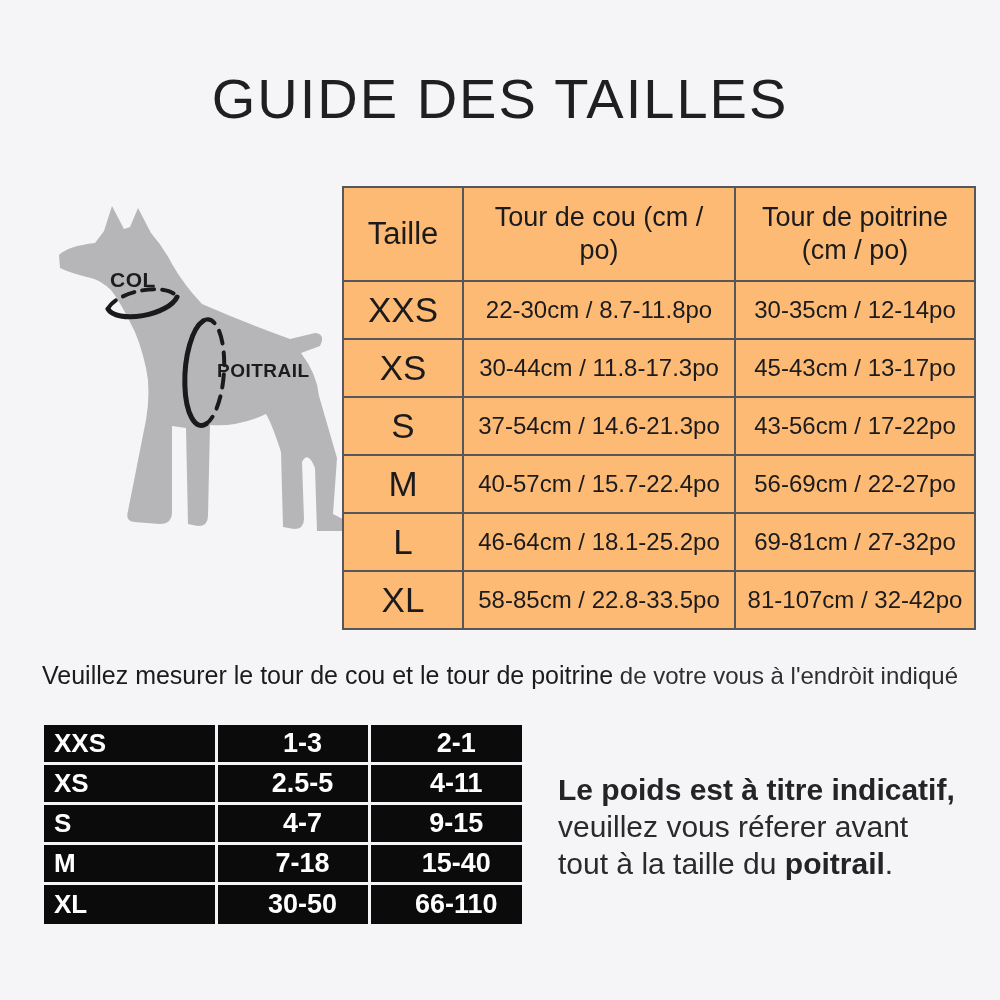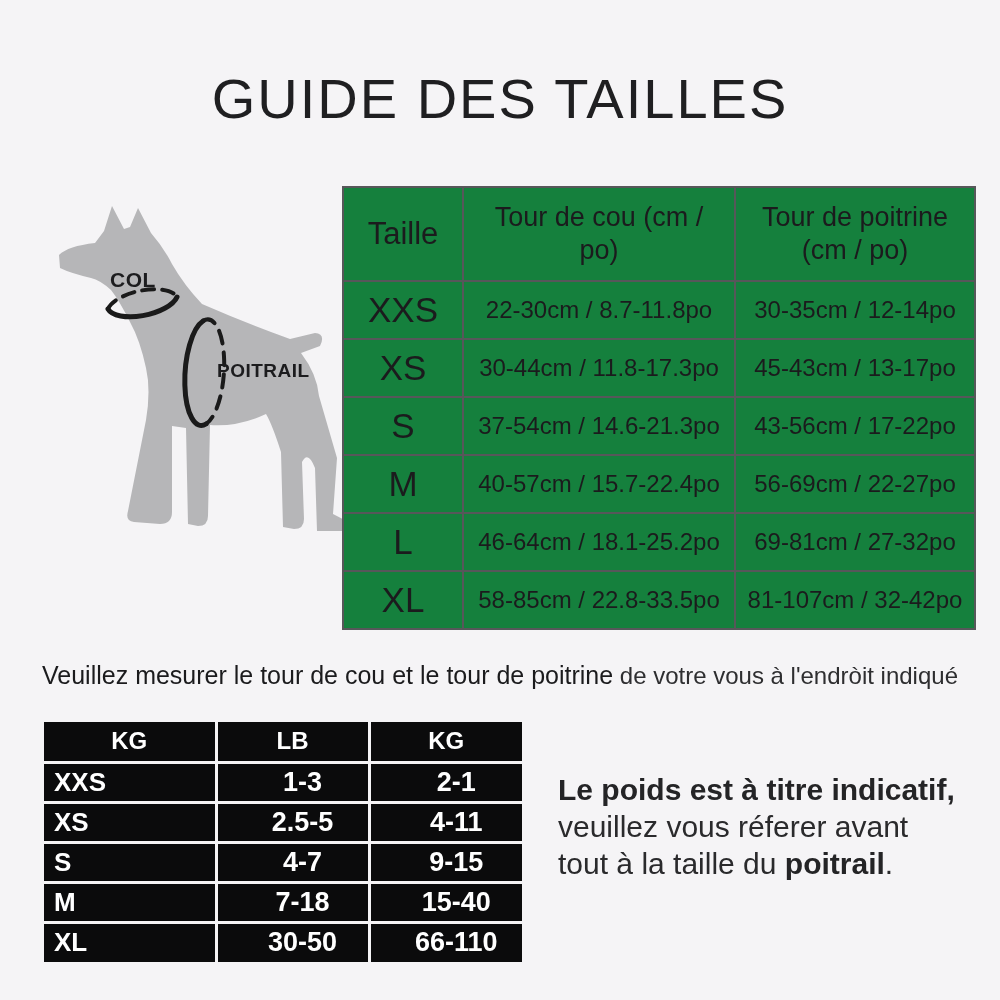--- a/index.html
+++ b/index.html
@@ -36,21 +36,21 @@
   .col-label { left: 110px; top: 268px; font-size: 21px; letter-spacing: 0.5px; }
   .poitrail-label { left: 217px; top: 360px; font-size: 19px; letter-spacing: 0.5px; }
 
   
   table.size-table {
     position: absolute;
     left: 342px; top: 186px;
     width: 634px;
     border-collapse: collapse;
     table-layout: fixed;
-    background: #15803d;
+    background: #fdba74;
   }
   table.size-table th, table.size-table td {
     border: 2px solid #57575a;
     text-align: center;
     vertical-align: middle;
     padding: 0 4px;
   }
   table.size-table thead tr { height: 94px; }
   table.size-table tbody tr { height: 58px; }
   th.col-taille { width: 120px; font-size: 31px; font-weight: 500; }
@@ -227,25 +227,20 @@
 </div>
 
 <table class="weight-table">
   <colgroup>
       <col class="c1">
       <col class="c2">
       <col class="c3">
     </colgroup>
   <tbody>
     <tr>
-      <th>KG</th>
-      <th>LB</th>
-      <th>KG</th>
-    </tr>
-    <tr>
       <td class="wsize">XXS</td>
       <td class="wval">1-3</td>
       <td class="wval">2-1</td>
     </tr>
     <tr>
       <td class="wsize">XS</td>
       <td class="wval">2.5-5</td>
       <td class="wval">4-11</td>
     </tr>
     <tr>

